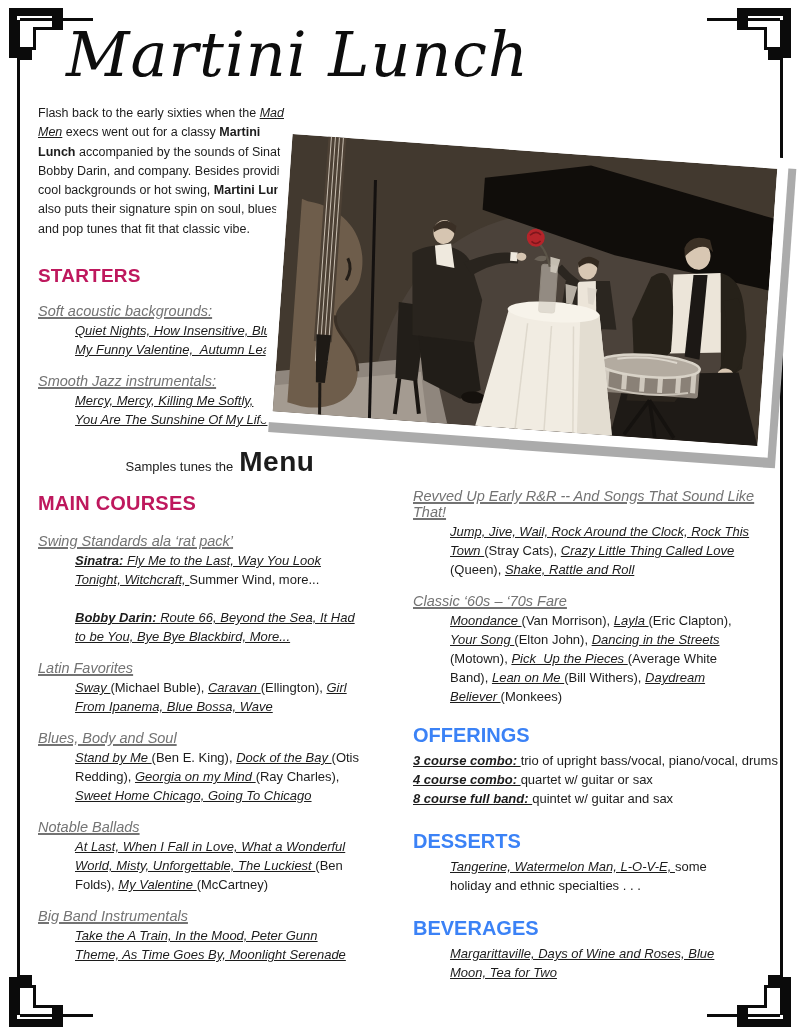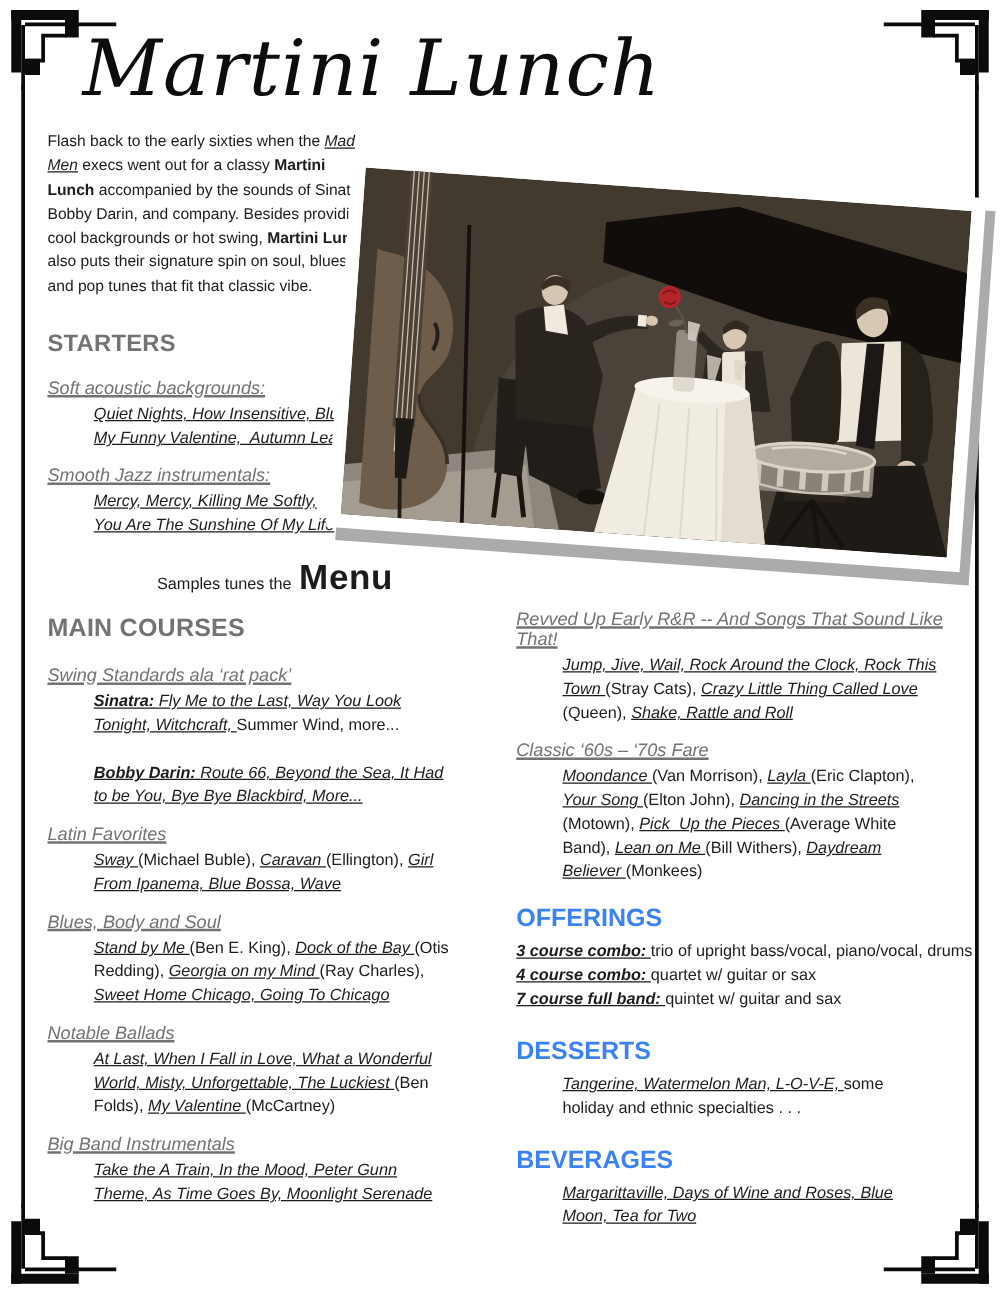--- a/index.html
+++ b/index.html
@@ -13,21 +13,21 @@
   .c-br{transform:scale(-1,-1);}
   .side-line{width:3px;background:#0b0b0b;z-index:0;}
   
   h1.title{margin:0;font-family:"DejaVu Serif","Liberation Serif",serif;font-style:italic;
        font-weight:500;font-size:62px;letter-spacing:1px;color:#0d0d0d;white-space:nowrap;}
   
   .line{white-space:pre;}
   .it{font-style:italic;text-decoration:underline;}
   .bd{font-weight:bold;}
   .intro{font-size:12.5px;line-height:19.3px;z-index:1;}
-  .bighead{margin:0;font-size:19px;font-weight:bold;letter-spacing:.2px;color:#737373;}
+  .bighead{margin:0;font-size:19px;font-weight:bold;letter-spacing:.2px;color:#be185d;}
   .subhead{margin:14px 0 2px 0;font-size:14.5px;font-weight:normal;font-style:italic;
        text-decoration:underline;text-decoration-thickness:1.5px;color:#737373;}
   .item{margin-left:37px;font-size:13px;line-height:19px;}
   .plain-item{font-size:13px;line-height:19px;}
   .gap{height:19px;}
   .col{z-index:1;}
   .starters{z-index:1;}
   
   .samples{display:flex;align-items:baseline;justify-content:center;gap:6px;z-index:1;}
   .samples .pre{font-size:13px;}
@@ -275,21 +275,21 @@
       <div class="line"><span class="it">Moondance </span><span>(Van Morrison), </span><span class="it">Layla </span><span>(Eric Clapton),</span></div>
       <div class="line"><span class="it">Your Song </span><span>(Elton John), </span><span class="it">Dancing in the Streets</span></div>
       <div class="line"><span>(Motown), </span><span class="it">Pick  Up the Pieces </span><span>(Average White</span></div>
       <div class="line"><span>Band), </span><span class="it">Lean on Me </span><span>(Bill Withers), </span><span class="it">Daydream</span></div>
       <div class="line"><span class="it">Believer </span><span>(Monkees)</span></div>
     </div>
   <h2 class="colhead">OFFERINGS</h2>
   <div class="plain-item">
       <div class="line"><span class="it bd">3 course combo: </span><span>trio of upright bass/vocal, piano/vocal, drums</span></div>
       <div class="line"><span class="it bd">4 course combo: </span><span>quartet w/ guitar or sax</span></div>
-      <div class="line"><span class="it bd">7 course full band: </span><span>quintet w/ guitar and sax</span></div>
+      <div class="line"><span class="it bd">8 course full band: </span><span>quintet w/ guitar and sax</span></div>
     </div>
   <h2 class="colhead" style="margin-top:22px;">DESSERTS</h2>
   <div class="item">
       <div class="line"><span class="it">Tangerine, Watermelon Man, L-O-V-E, </span><span>some</span></div>
       <div class="line"><span>holiday and ethnic specialties . . .</span></div>
     </div>
   <h2 class="colhead" style="margin-top:22px;">BEVERAGES</h2>
   <div class="item">
       <div class="line"><span class="it">Margarittaville, Days of Wine and Roses, Blue</span></div>
       <div class="line"><span class="it">Moon, Tea for Two</span></div>

